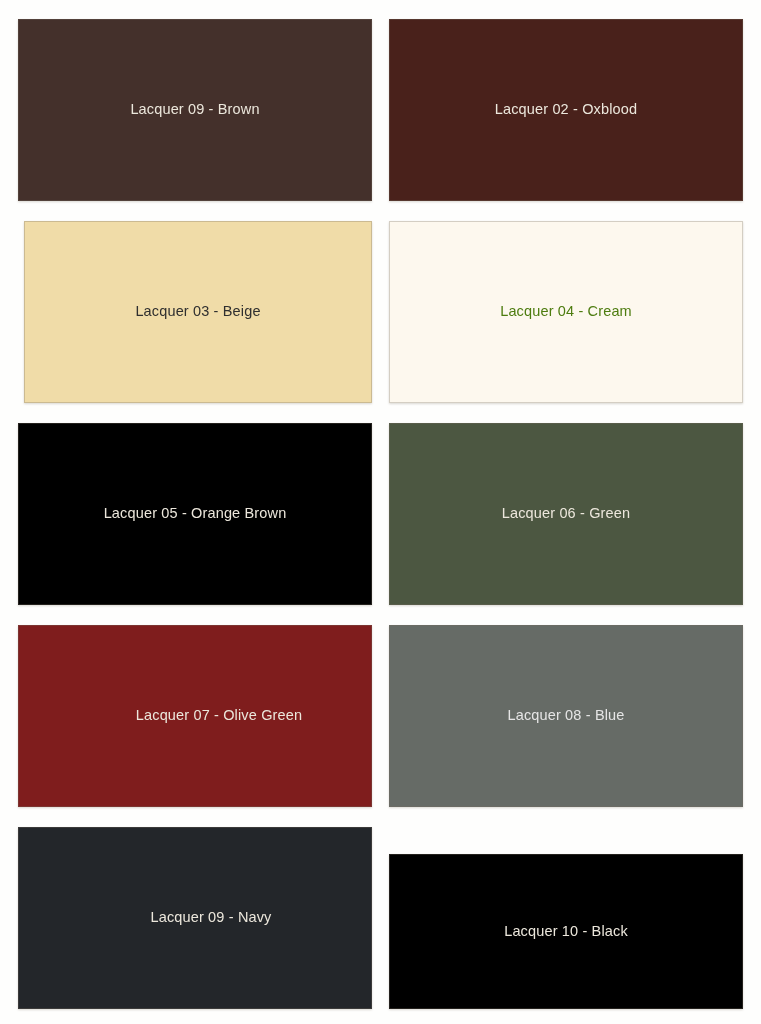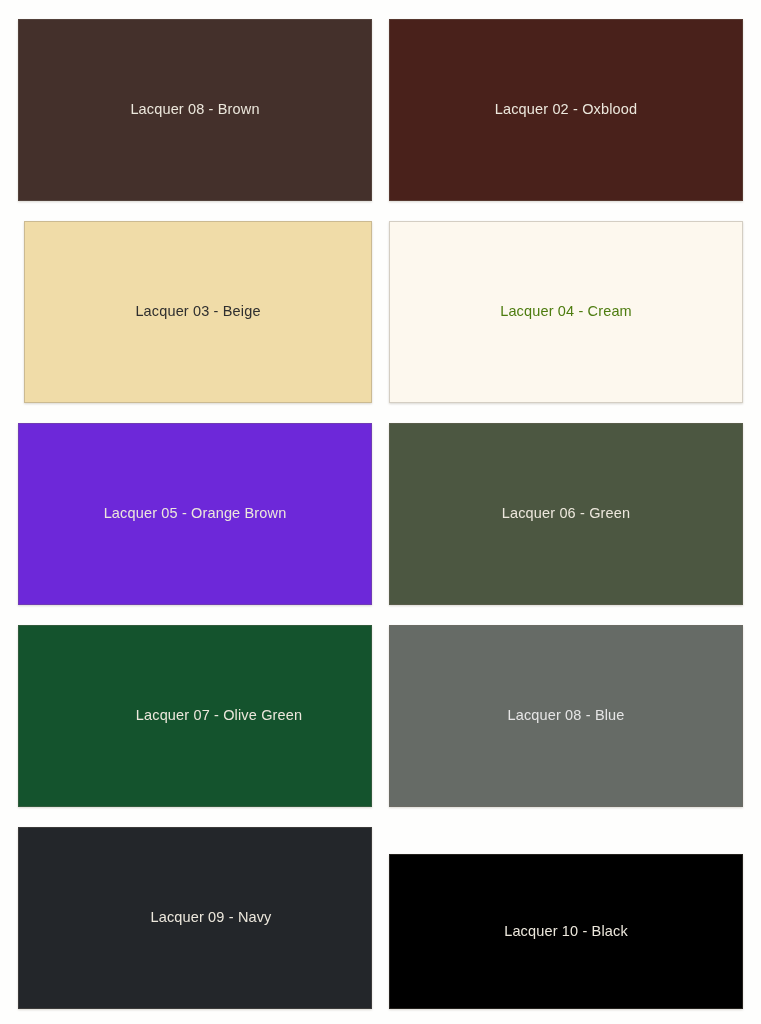--- a/index.html
+++ b/index.html
@@ -46,38 +46,38 @@
     user-select: none;
   }
   .swatch.light-text .swatch-label { color: #ece7dc; }
   .swatch.dark-text  .swatch-label { color: #2f2f2f; }
 </style>
 </head>
 <body>
 
 <div id="swatch-sheet" style="background: rgb(254, 254, 253);">
     <div class="swatch light-text" style="background: rgb(68, 48, 43);">
-      <span class="swatch-label" style="color: rgb(236, 231, 220);">Lacquer 08 - Brown</span>
+      <span class="swatch-label" style="color: rgb(236, 231, 220);">Lacquer 09 - Brown</span>
     </div>
     <div class="swatch light-text" style="background: rgb(73, 33, 27);">
       <span class="swatch-label" style="color: rgb(236, 231, 220);">Lacquer 02 - Oxblood</span>
     </div>
     <div class="swatch dark-text" style="background: rgb(240, 220, 168); margin-left: 6px;">
       <span class="swatch-label" style="color: rgb(47, 47, 47);">Lacquer 03 - Beige</span>
     </div>
     <div class="swatch dark-text" style="background: rgb(253, 248, 238);">
       <span class="swatch-label" style="color: #4d7c0f;">Lacquer 04 - Cream</span>
     </div>
-    <div class="swatch light-text" style="background: #6d28d9;">
+    <div class="swatch light-text" style="background: #000000;">
       <span class="swatch-label" style="color: rgb(236, 231, 220);">Lacquer 05 - Orange Brown</span>
     </div>
     <div class="swatch light-text" style="background: rgb(76, 87, 65);">
       <span class="swatch-label" style="color: rgb(236, 231, 220);">Lacquer 06 - Green</span>
     </div>
-    <div class="swatch light-text" style="background: #14532d; padding-left: 48px;">
+    <div class="swatch light-text" style="background: #7f1d1d; padding-left: 48px;">
       <span class="swatch-label" style="color: rgb(236, 231, 220);">Lacquer 07 - Olive Green</span>
     </div>
     <div class="swatch light-text" style="background: rgb(102, 107, 102);">
       <span class="swatch-label" style="color: #e5e5e5;">Lacquer 08 - Blue</span>
     </div>
     <div class="swatch light-text" style="background: rgb(35, 38, 42); padding-left: 32px;">
       <span class="swatch-label" style="color: rgb(236, 231, 220);">Lacquer 09 - Navy</span>
     </div>
     <div class="swatch light-text" style="background: rgb(0, 0, 0); margin-top: 27px;">
       <span class="swatch-label" style="color: rgb(236, 231, 220);">Lacquer 10 - Black</span>

